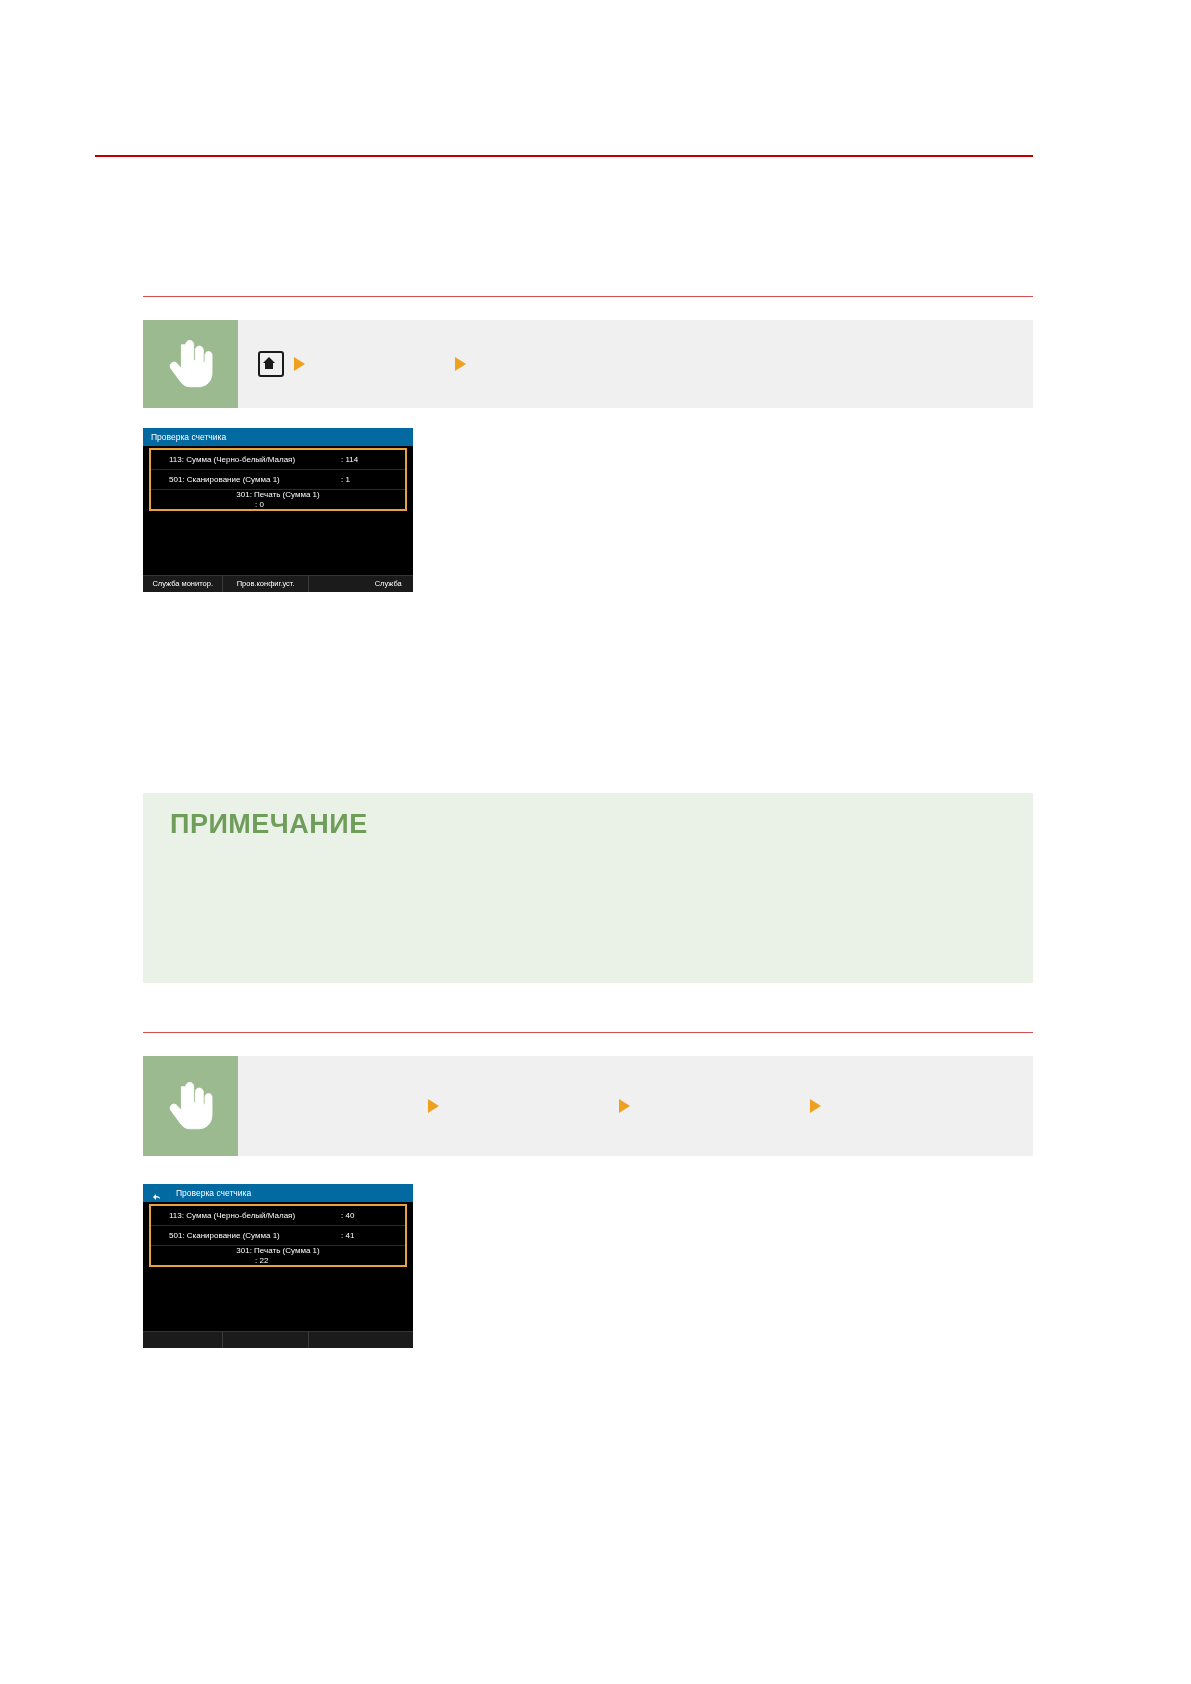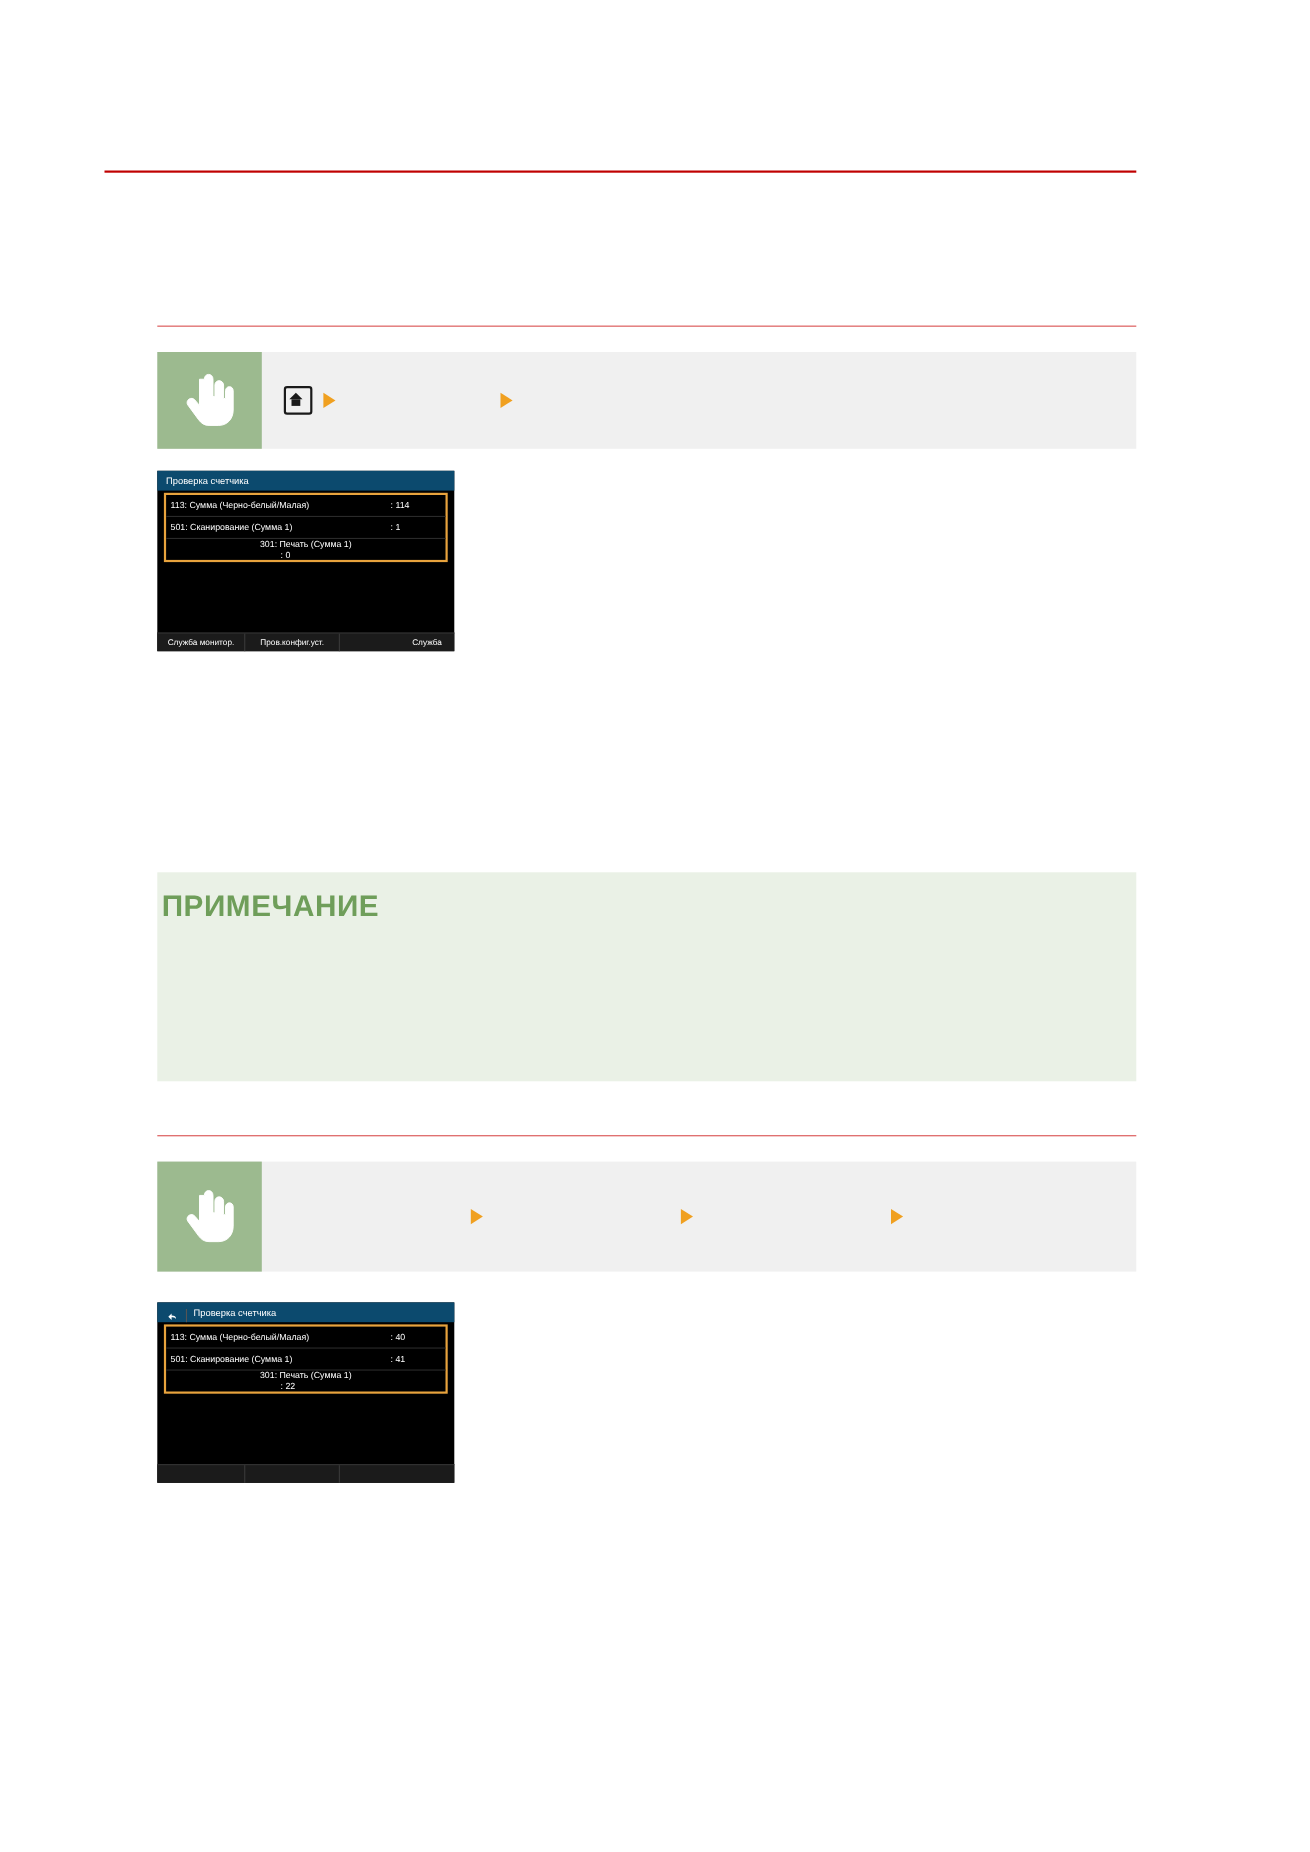--- a/index.html
+++ b/index.html
@@ -129,21 +129,21 @@
   }
   .device.d1 { left: 143px; top: 428px; height: 164px; }
   .device.d2 { left: 143px; top: 1184px; height: 164px; }
 
   .dev-title {
     height: 18px;
     line-height: 18px;
     color: #ffffff;
     font-size: 8.5px;
     padding-left: 8px;
-    background: #0c4a6e;
+    background: #0369a1;
     display: flex;
     align-items: flex-end;
     gap: 6px;
   }
   .back-icon {
     width: 12px;
     height: 12px;
     display: inline-block;
     position: relative;
     flex: 0 0 auto;
@@ -160,21 +160,21 @@
     margin: 2px 6px 0 6px;
     border: 2px solid #e8a33d;
     background: #000;
   }
   .dev-row {
     height: 19px;
     display: flex;
     align-items: center;
     color: #ffffff;
     font-size: 8px;
-    padding: 0 4px;
+    padding: 0 18px;
     border-bottom: 1px solid #2a2a2a;
   }
   .dev-row:last-child { border-bottom: none; flex-direction: column; }
   .dev-row .lbl { flex: 1; white-space: nowrap; }
   .dev-row .val { width: 46px; text-align: left; }
 
   .dev-footer {
     position: absolute;
     left: 0;
     bottom: 0;
@@ -205,21 +205,21 @@
   .note-box {
     position: absolute;
     left: 143px;
     top: 793px;
     width: 890px;
     height: 190px;
     background: #eaf1e6;
   }
   .note-title {
     position: absolute;
-    left: 4px;
+    left: 27px;
     top: 16px;
     font-size: 27px;
     font-weight: bold;
     color: #6f9e5a;
     letter-spacing: 0.5px;
   }
   .note-body {
     position: absolute;
     left: 26px;
     top: 72px;

